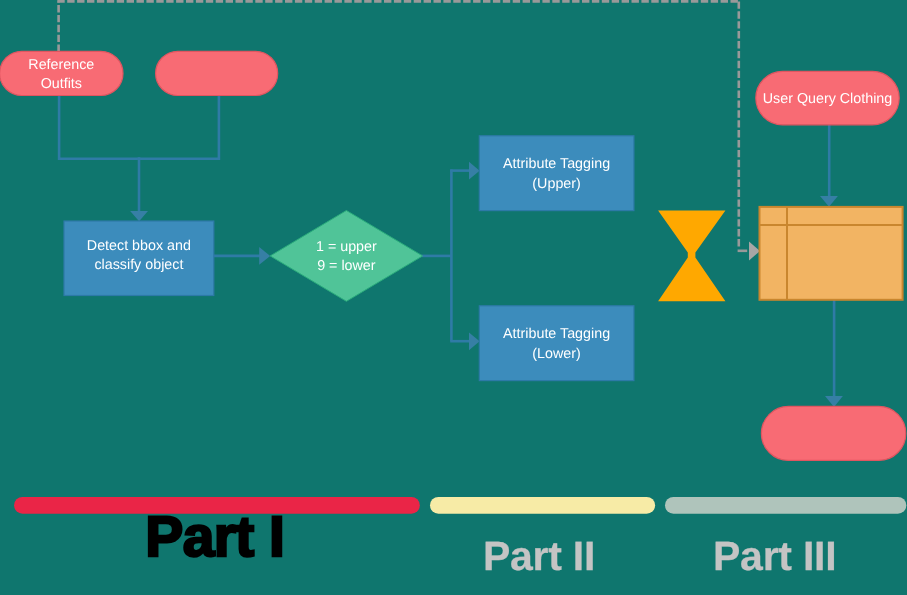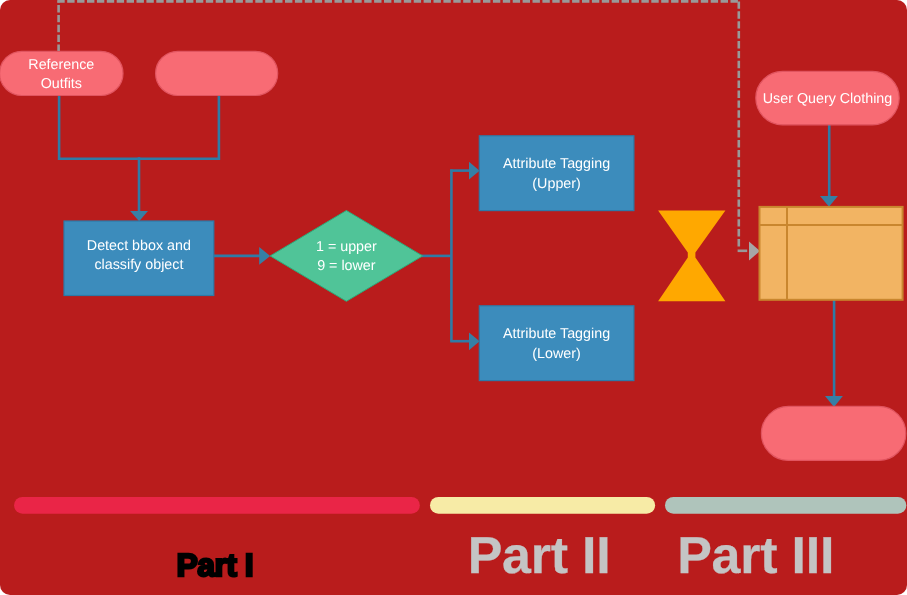--- a/index.html
+++ b/index.html
@@ -3,43 +3,43 @@
 <meta charset="utf-8">
 <title>Clothing Recommendation Pipeline Diagram</title>
 <style>
   html,body{margin:0;padding:0;}
   body{
     width:907px;height:595px;background:#ffffff;overflow:hidden;
     font-family:"Liberation Sans",sans-serif;
     -webkit-font-smoothing:antialiased;
     text-rendering:geometricPrecision;
   }
-  #stage{position:relative;width:907px;height:595px;background:#b91c1c;border-radius:10px;}
+  #stage{position:relative;width:907px;height:595px;background:#0f766e;}
   #svg-layer{position:absolute;left:0;top:0;width:907px;height:595px;}
   .node-label{
     position:absolute;color:#ffffff;text-align:center;
     transform:translateZ(0);
     display:flex;align-items:center;justify-content:center;
     font-size:14.3px;line-height:19.2px;
     padding-top:3px;box-sizing:border-box;
     pointer-events:none;white-space:pre-line;
   }
   .part-label{
     position:absolute;text-align:center;font-weight:bold;
     transform:translateZ(0);
     font-size:43px;line-height:43px;letter-spacing:-0.3px;
     top:536.8px;
   }
   .part-label.heavy{
-    font-size:32px;letter-spacing:-0.6px;top:516px;margin-top:28px;
+    font-size:57px;letter-spacing:-0.6px;top:516px;
     -webkit-text-stroke:2.4px #000000;
   }
   .part-label.muted{
     -webkit-text-stroke:0.25px #C4C4C4;
-    font-size:52px;letter-spacing:-0.25px;top:534.9px;
+    font-size:41px;letter-spacing:-0.25px;top:534.9px;
   }
 </style>
 </head>
 <body>
 
 <div id="stage">
 
   <svg id="svg-layer" viewBox="0 0 907 595" xmlns="http://www.w3.org/2000/svg" shape-rendering="geometricPrecision">
 
     <g fill="none" stroke-width="2.6" stroke-dasharray="7.4 2.5" stroke="#999999">
@@ -118,14 +118,14 @@
 
   <div class="node-label" style="left:479.3px;top:305.8px;width:154.6px;height:74.8px;">Attribute Tagging
 (Lower)</div>
 
 
   <div class="node-label" style="left:755.8px;top:71.4px;width:143.4px;height:53.4px;text-align:center;">User Query Clothing</div>
 
 
   <div class="part-label heavy" style="left:11.9px;width:405.7px;color:#000000;">Part I</div>
   <div class="part-label muted" style="left:426.5px;width:225.1px;color:#C4C4C4;">Part II</div>
-  <div class="part-label muted" style="left:635px;width:241.3px;color:#C4C4C4;">Part III</div>
+  <div class="part-label muted" style="left:654px;width:241.3px;color:#C4C4C4;">Part III</div>
 </div>
 
 </body></html>

